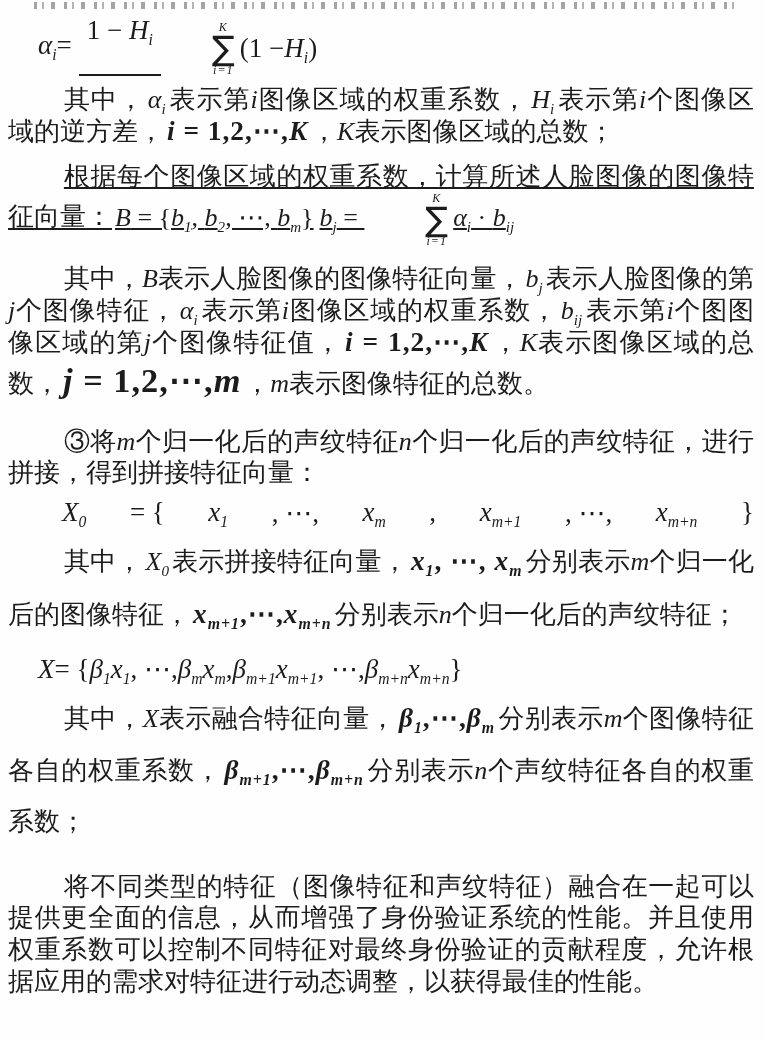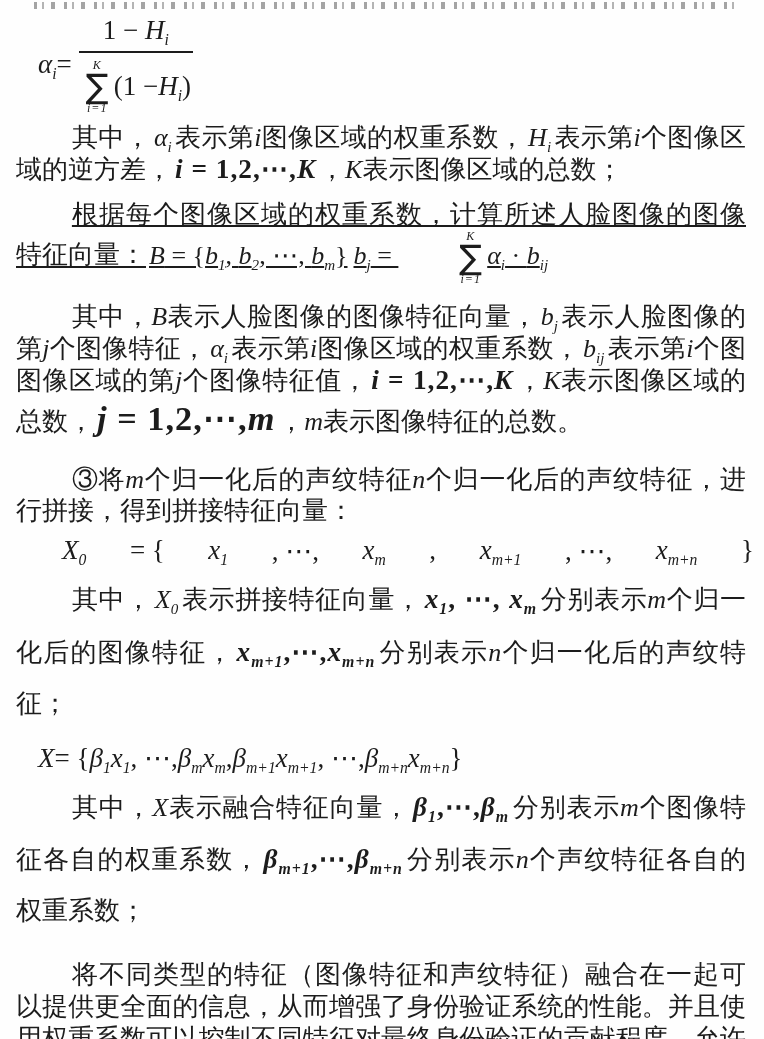--- a/index.html
+++ b/index.html
@@ -15,21 +15,21 @@
 
   
   .clip-line {
     height: 7px; margin: 0 16px 6px 26px; opacity: .5;
     background: repeating-linear-gradient(90deg,
       #4a4a4a 0 3px, transparent 3px 8px,
       #6a6a6a 8px 10px, transparent 10px 17px,
       #4a4a4a 17px 21px, transparent 21px 30px);
   }
 
-  .para { margin: 8px; text-align: justify; line-height: 1.22; text-indent: 2.15em; }
+  .para { margin: 0; text-align: justify; line-height: 1.22; text-indent: 2.15em; }
   .p1  { margin-top: 8px; }
   .p2  { margin-top: 12px; text-decoration: underline; }
   .p3  { margin-top: 16px; }
   .p4  { margin-top: 24px; }
   .p6  { margin-top: 4px; line-height: 1.95; }
   .p7  { margin-top: 18px; }
   .p9  { line-height: 1.9; }
   .p10 { margin-top: 24px; }
 
   .vr { font-style: italic; }
@@ -38,21 +38,21 @@
   .math { white-space: nowrap; margin: 0 3px; }
   .bm { font-weight: 700; letter-spacing: 1px; font-size: 1.05em; }
   .bm.lg { font-size: 1.32em; }
 
   .formula { font-size: 27px; }
   .f-display { display: flex; align-items: center; }
   .f-alpha { margin: 2px 0 8px 30px; }
   .f-x0    { margin: 8px 0 6px 54px; justify-content: space-between; }
   .f-x     { margin: 12px 0 8px 30px; }
 
-  .frac { display: inline-flex; flex-direction: column; align-items: stretch; text-align: center; vertical-align: middle; margin-left: 7px; }
+  .frac { display: inline-flex; flex-direction: row; align-items: stretch; text-align: center; vertical-align: middle; margin-left: 7px; gap: 44px; }
   .frac .num { border-bottom: 2px solid #1c1c1c; padding: 0 8px 5px; }
   .frac .den { padding: 6px 2px 0; display: flex; align-items: center; justify-content: center; }
 
   .sum { display: inline-flex; flex-direction: column; align-items: center; line-height: 1; vertical-align: middle; margin: 0 5px; }
   .sum .lim { font-size: 12px; font-style: italic; letter-spacing: 1px; }
   .sum .sigma { font-size: 34px; line-height: .9; font-style: normal; font-family: "DejaVu Sans", "Liberation Sans", sans-serif; }
 </style>
 </head>
 <body>
 

